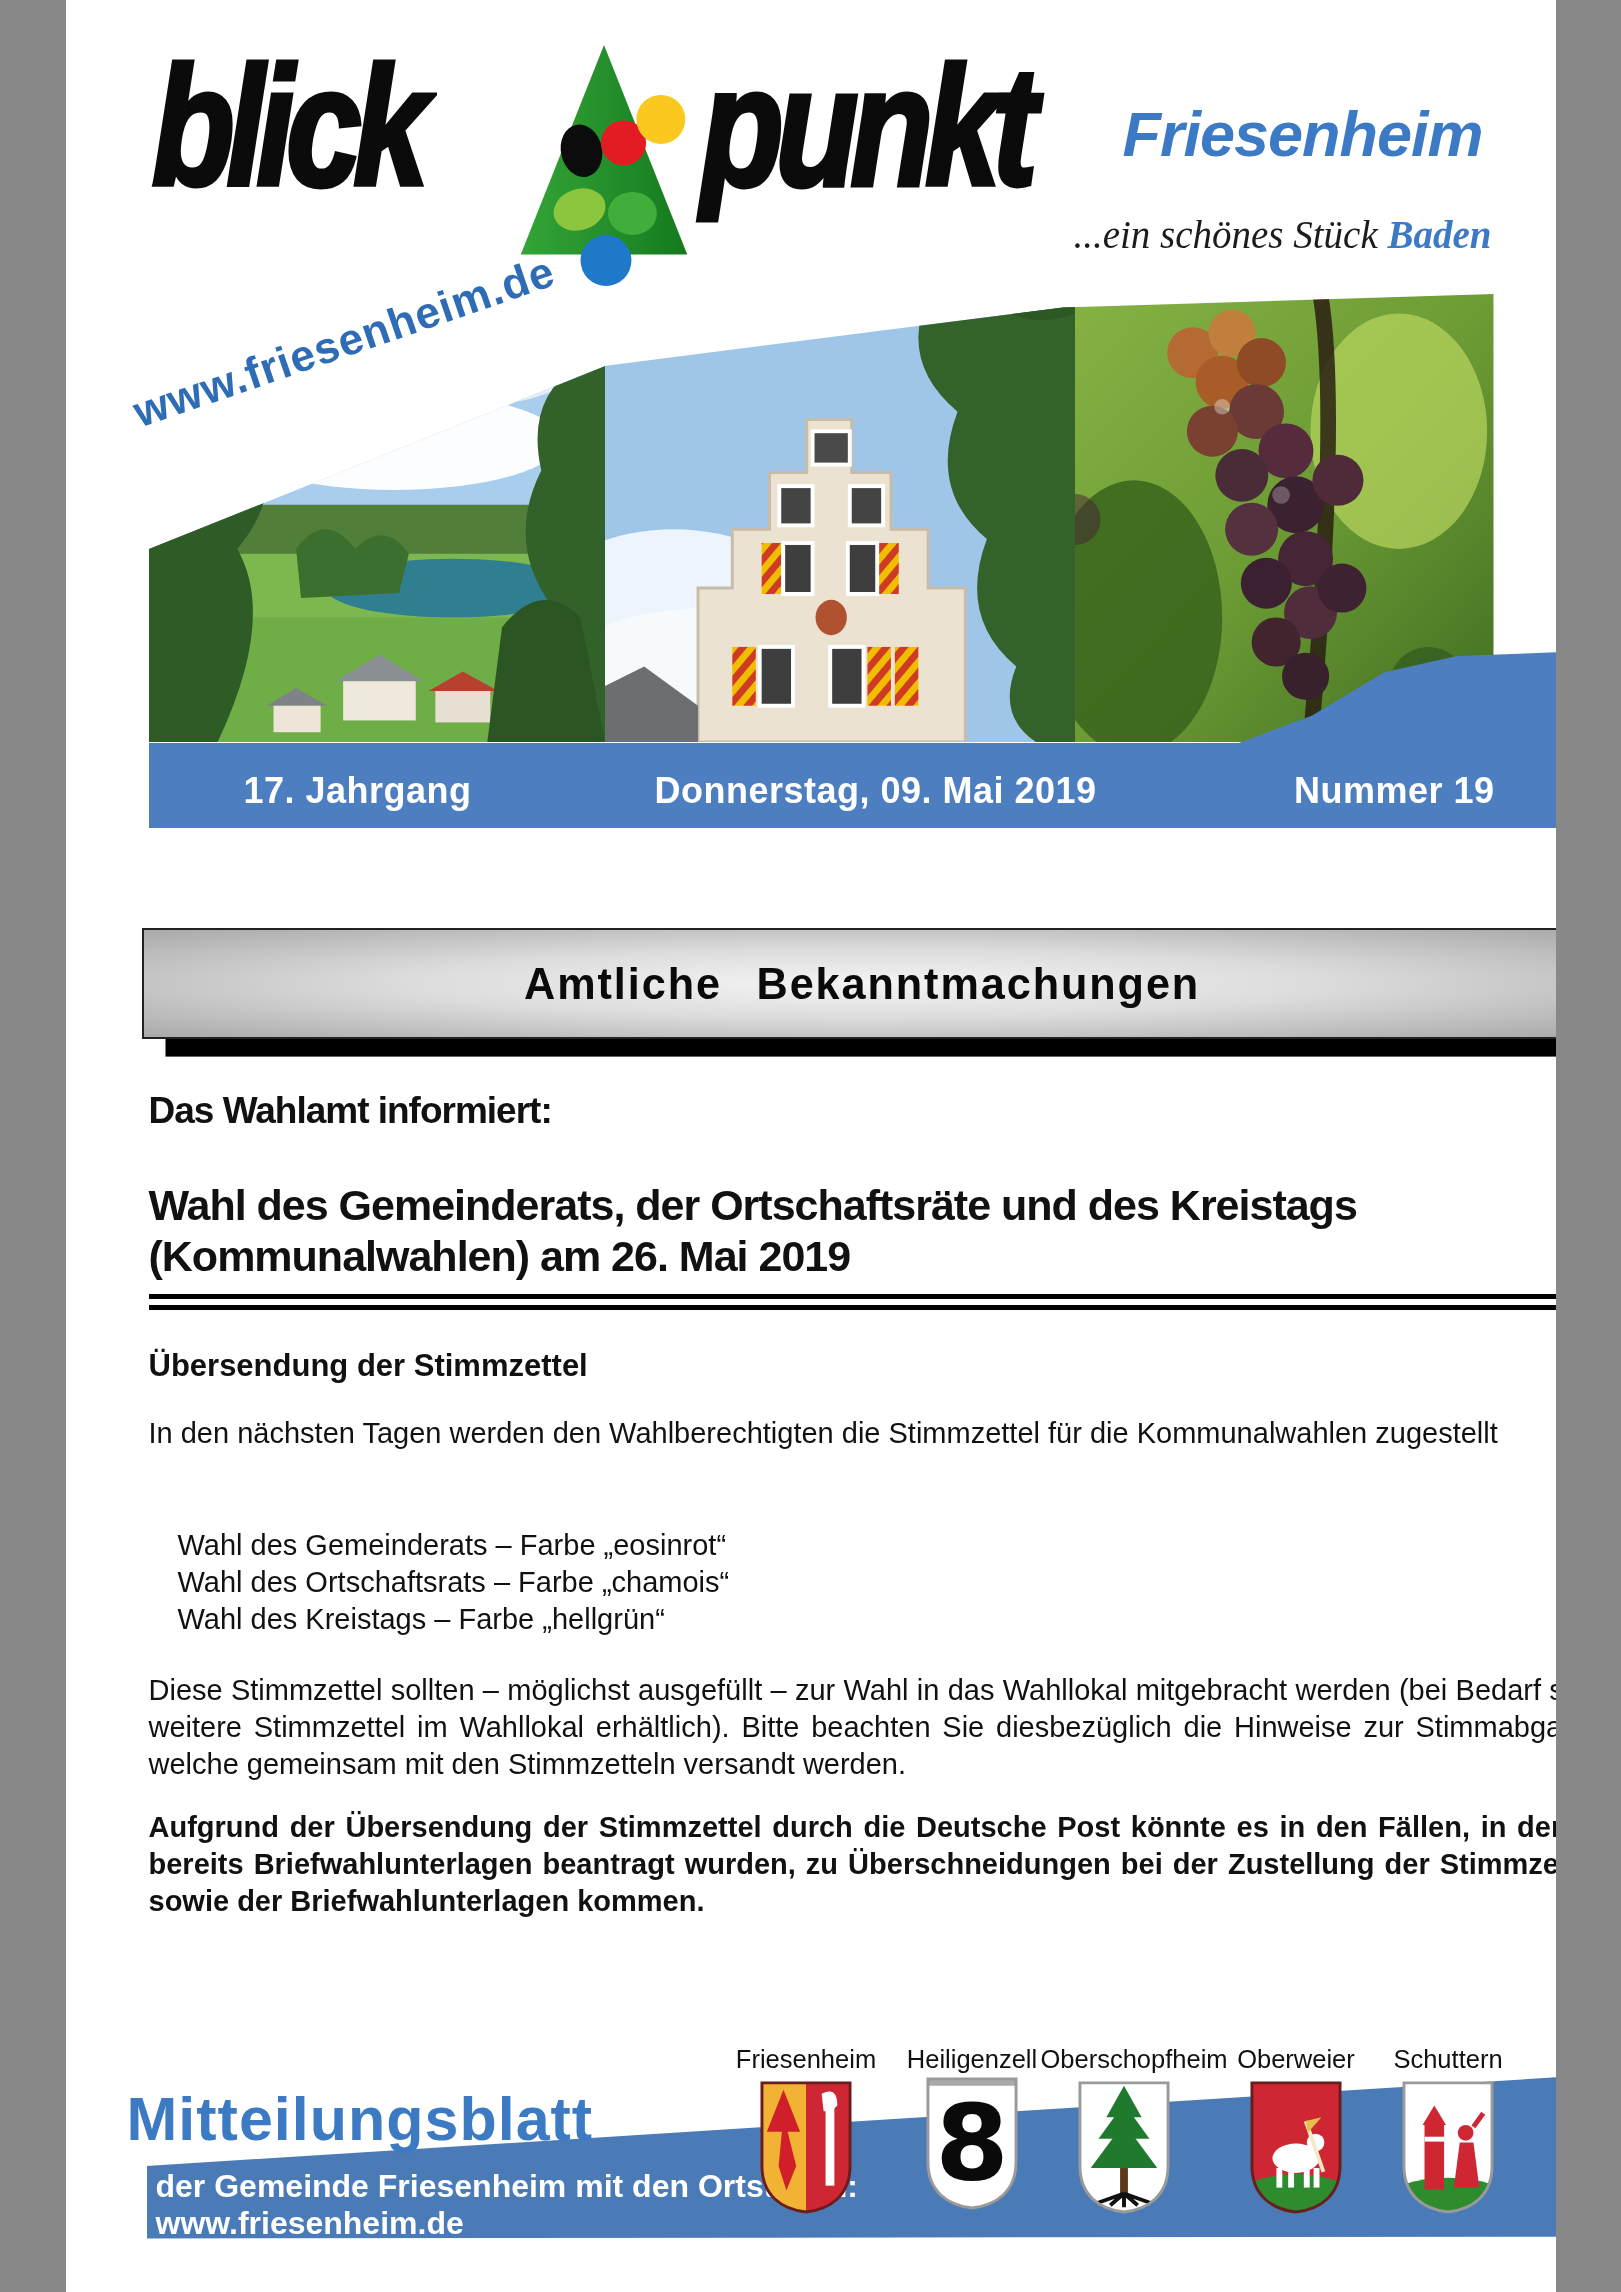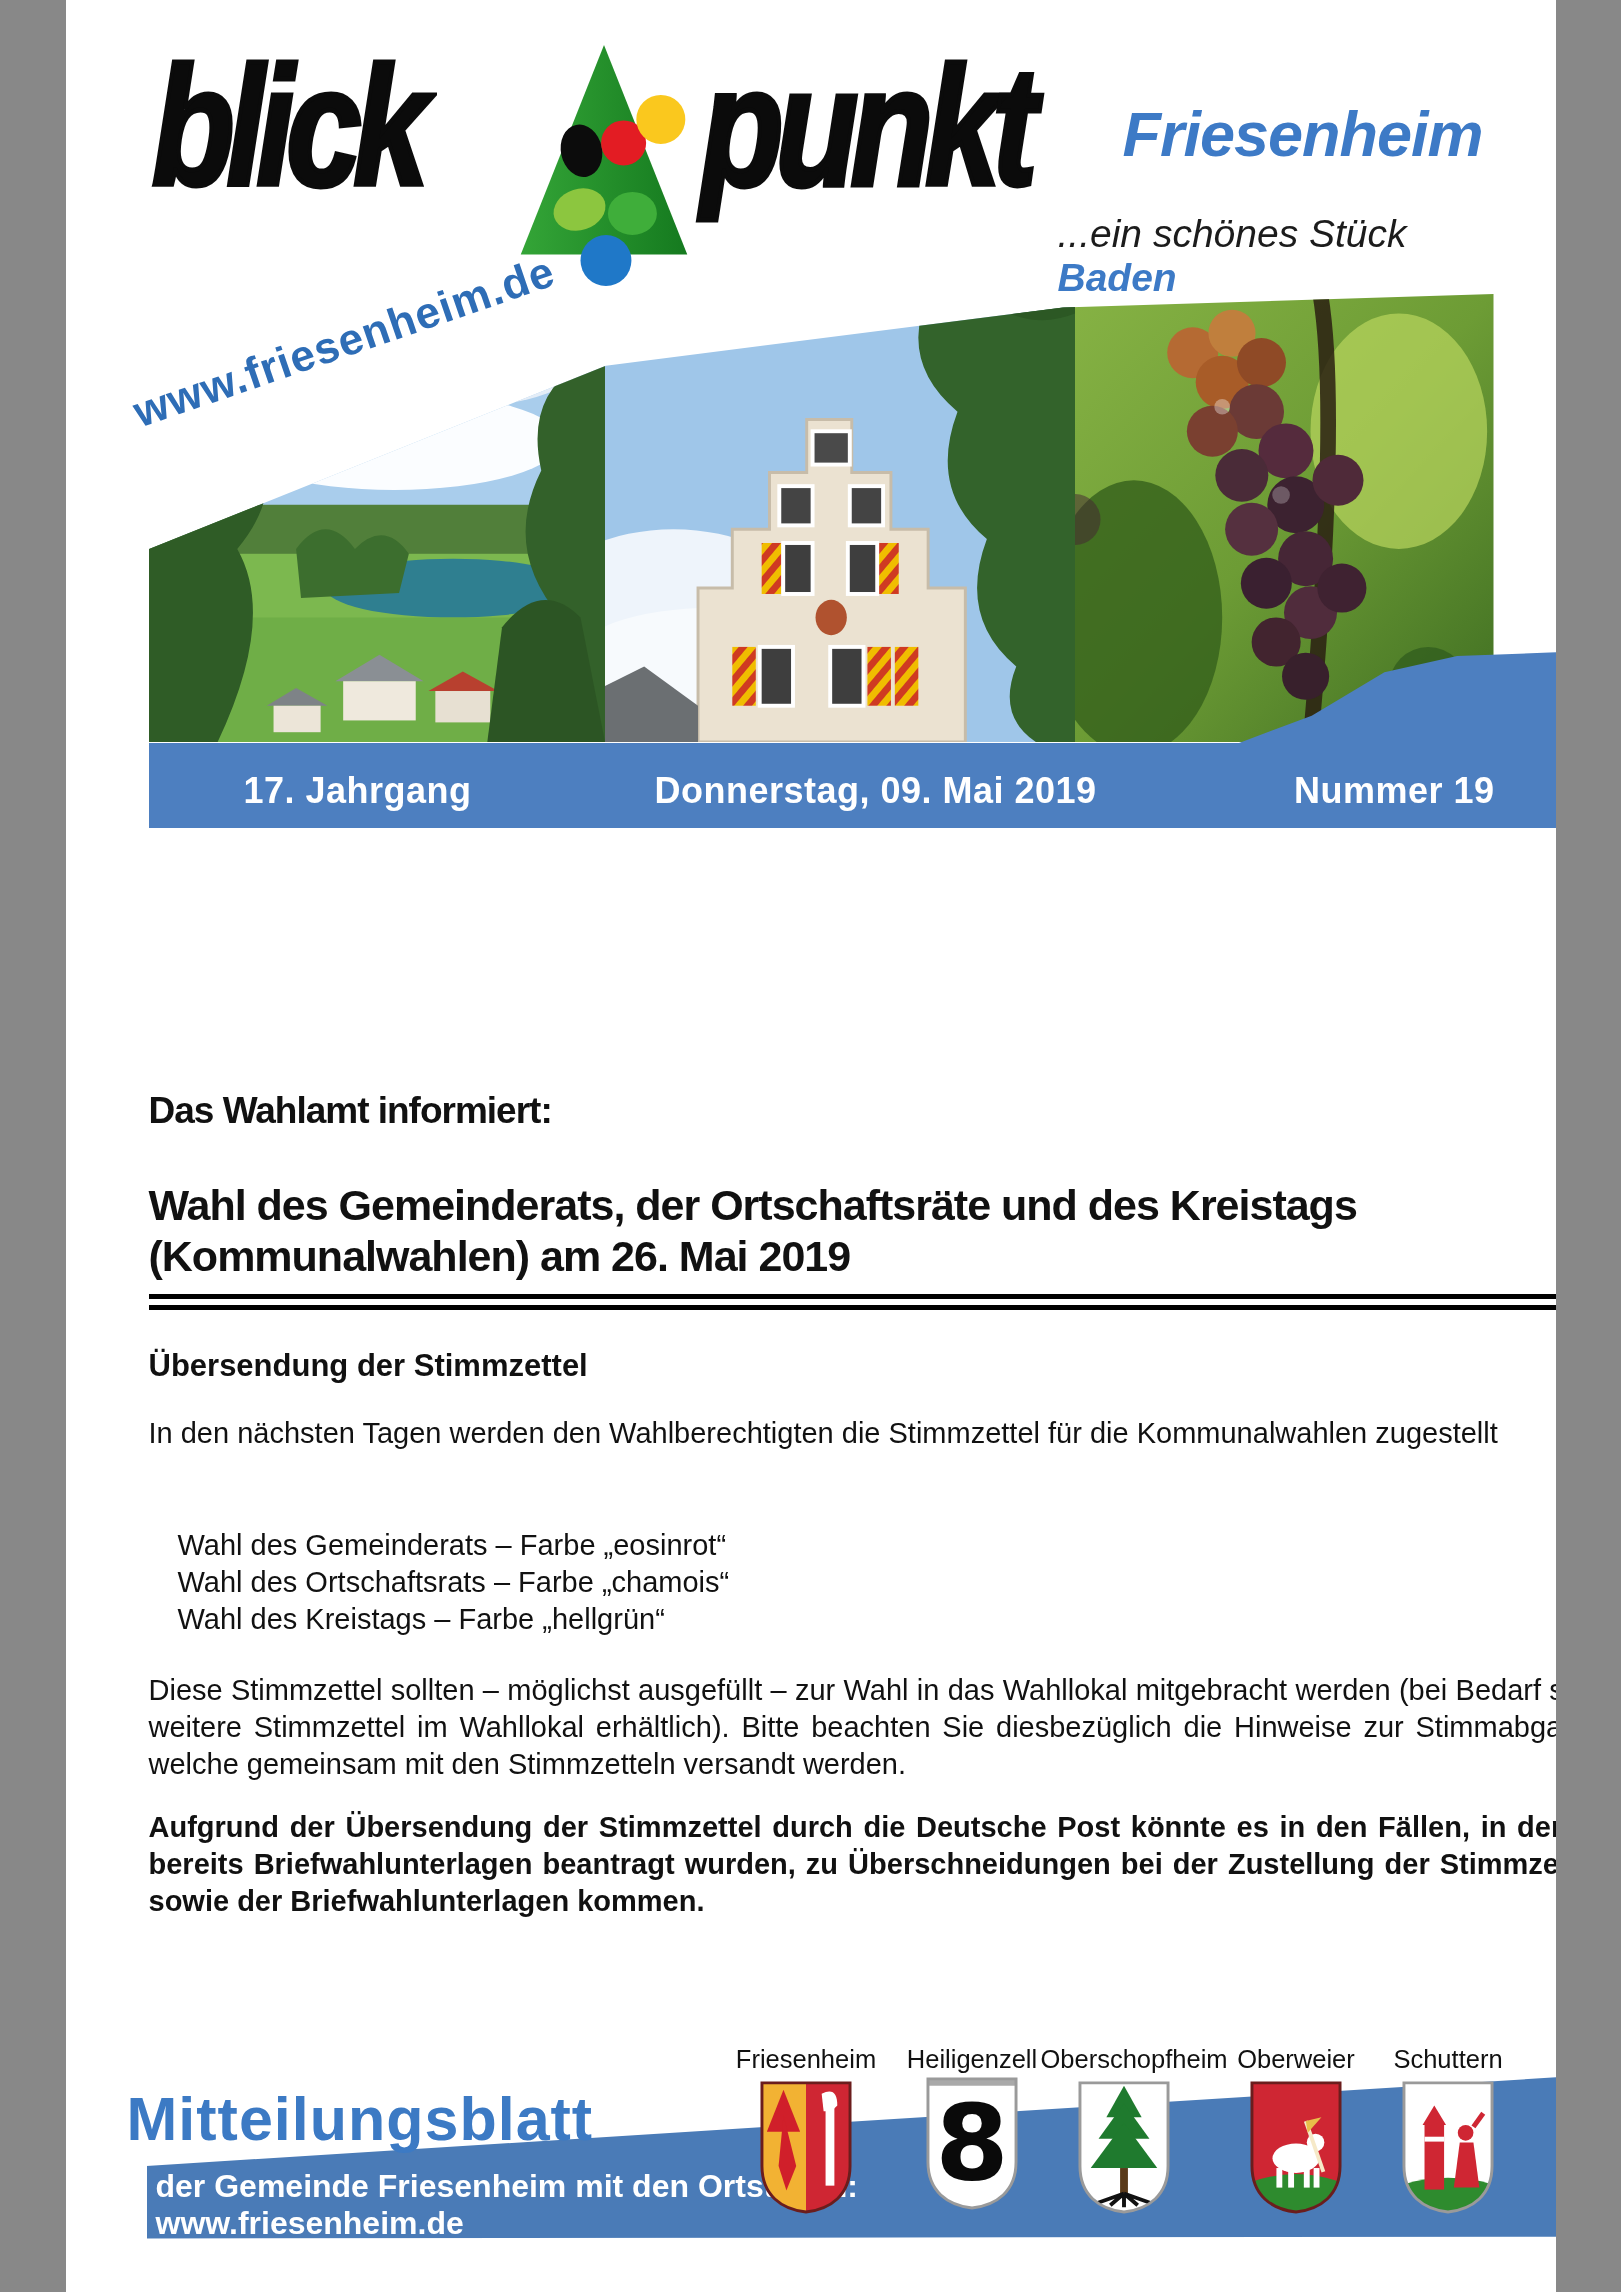--- a/index.html
+++ b/index.html
@@ -9,22 +9,22 @@
 
   
   .logo-word{position:absolute;top:29px;font-style:italic;font-weight:900;
     font-size:169px;line-height:196px;letter-spacing:-9.8px;color:#0b0b0b;
     -webkit-text-stroke:4.9px #0b0b0b;transform:scaleX(0.80);transform-origin:left top;}
   #logo-blick{left:86px;}
   #logo-punkt{left:635px;}
   #logo-graphic{left:443px;top:41px;}
   #masthead-region{left:1057px;top:98px;font-size:63px;font-weight:bold;font-style:italic;
     color:#3d7ac6;letter-spacing:-1px;}
-  #masthead-tagline{left:992px;top:212px;width:461px;font-style:italic;
-    font-size:39px;color:#1c1c1c;}
+  #masthead-tagline{left:965px;top:212px;width:461px;text-align:right;font-style:italic;
+    font-size:39px;color:#1c1c1c;font-family:Liberation Serif, serif;}
   #masthead-tagline b{color:#3d7ac6;}
   #website-diagonal{left:61px;top:390px;font-size:44px;font-weight:bold;color:#2e6db6;
     transform:rotate(-19deg);transform-origin:left top;letter-spacing:1px;}
 
   
   #photo-strip{left:83px;top:294px;width:1345px;height:448px;display:flex;
     clip-path:polygon(0 57%,34% 16%,68% 3%,100% 0%,100% 100%,0 100%);}
   #photo-strip svg{display:block;height:448px;}
   #issue-bar{left:83px;top:647px;width:1454px;height:181px;background:#4d7fc0;z-index:3;
     clip-path:polygon(0 53%,75% 53%,80% 38%,85% 14%,90% 5%,100% 2%,100% 100%,0 100%);}
@@ -186,20 +186,23 @@
       <circle cx="360" cy="400" r="40" fill="#2e5a1d" opacity="0.7"></circle>
     </svg>
   </div>
 
   <div id="issue-bar" class="abs">
     <div id="bar-volume" class="bar-label">17. Jahrgang</div>
     <div id="bar-date" class="bar-label">Donnerstag, 09. Mai 2019</div>
     <div id="bar-number" class="bar-label">Nummer 19</div>
   </div>
 
+  <div id="section-banner" class="abs">
+    <div class="t">Amtliche Bekanntmachungen</div>
+  </div>
 
   <div id="kicker" class="abs copy">Das Wahlamt informiert:</div>
   <div id="title" class="abs copy">Wahl des Gemeinderats, der Ortschaftsräte und des Kreistags (Kommunalwahlen) am 26. Mai 2019</div>
   <div id="rule1" class="abs rule"></div>
   <div id="rule2" class="abs rule"></div>
   <div id="subheading" class="abs copy">Übersendung der Stimmzettel</div>
   <div id="para1" class="abs copy body-text">In den nächsten Tagen werden den Wahlberechtigten die Stimmzettel für die Kommunalwahlen zugestellt</div>
   <div id="para2" class="abs copy body-text">Diese Stimmzettel sollten – möglichst ausgefüllt – zur Wahl in das Wahllokal mitgebracht werden (bei Bedarf sind weitere Stimmzettel im Wahllokal erhältlich). Bitte beachten Sie diesbezüglich die Hinweise zur Stimmabgabe, welche gemeinsam mit den Stimmzetteln versandt werden.</div>
   <div id="color-list" class="abs copy">
     <span>Wahl des Gemeinderats – Farbe „eosinrot“</span>

